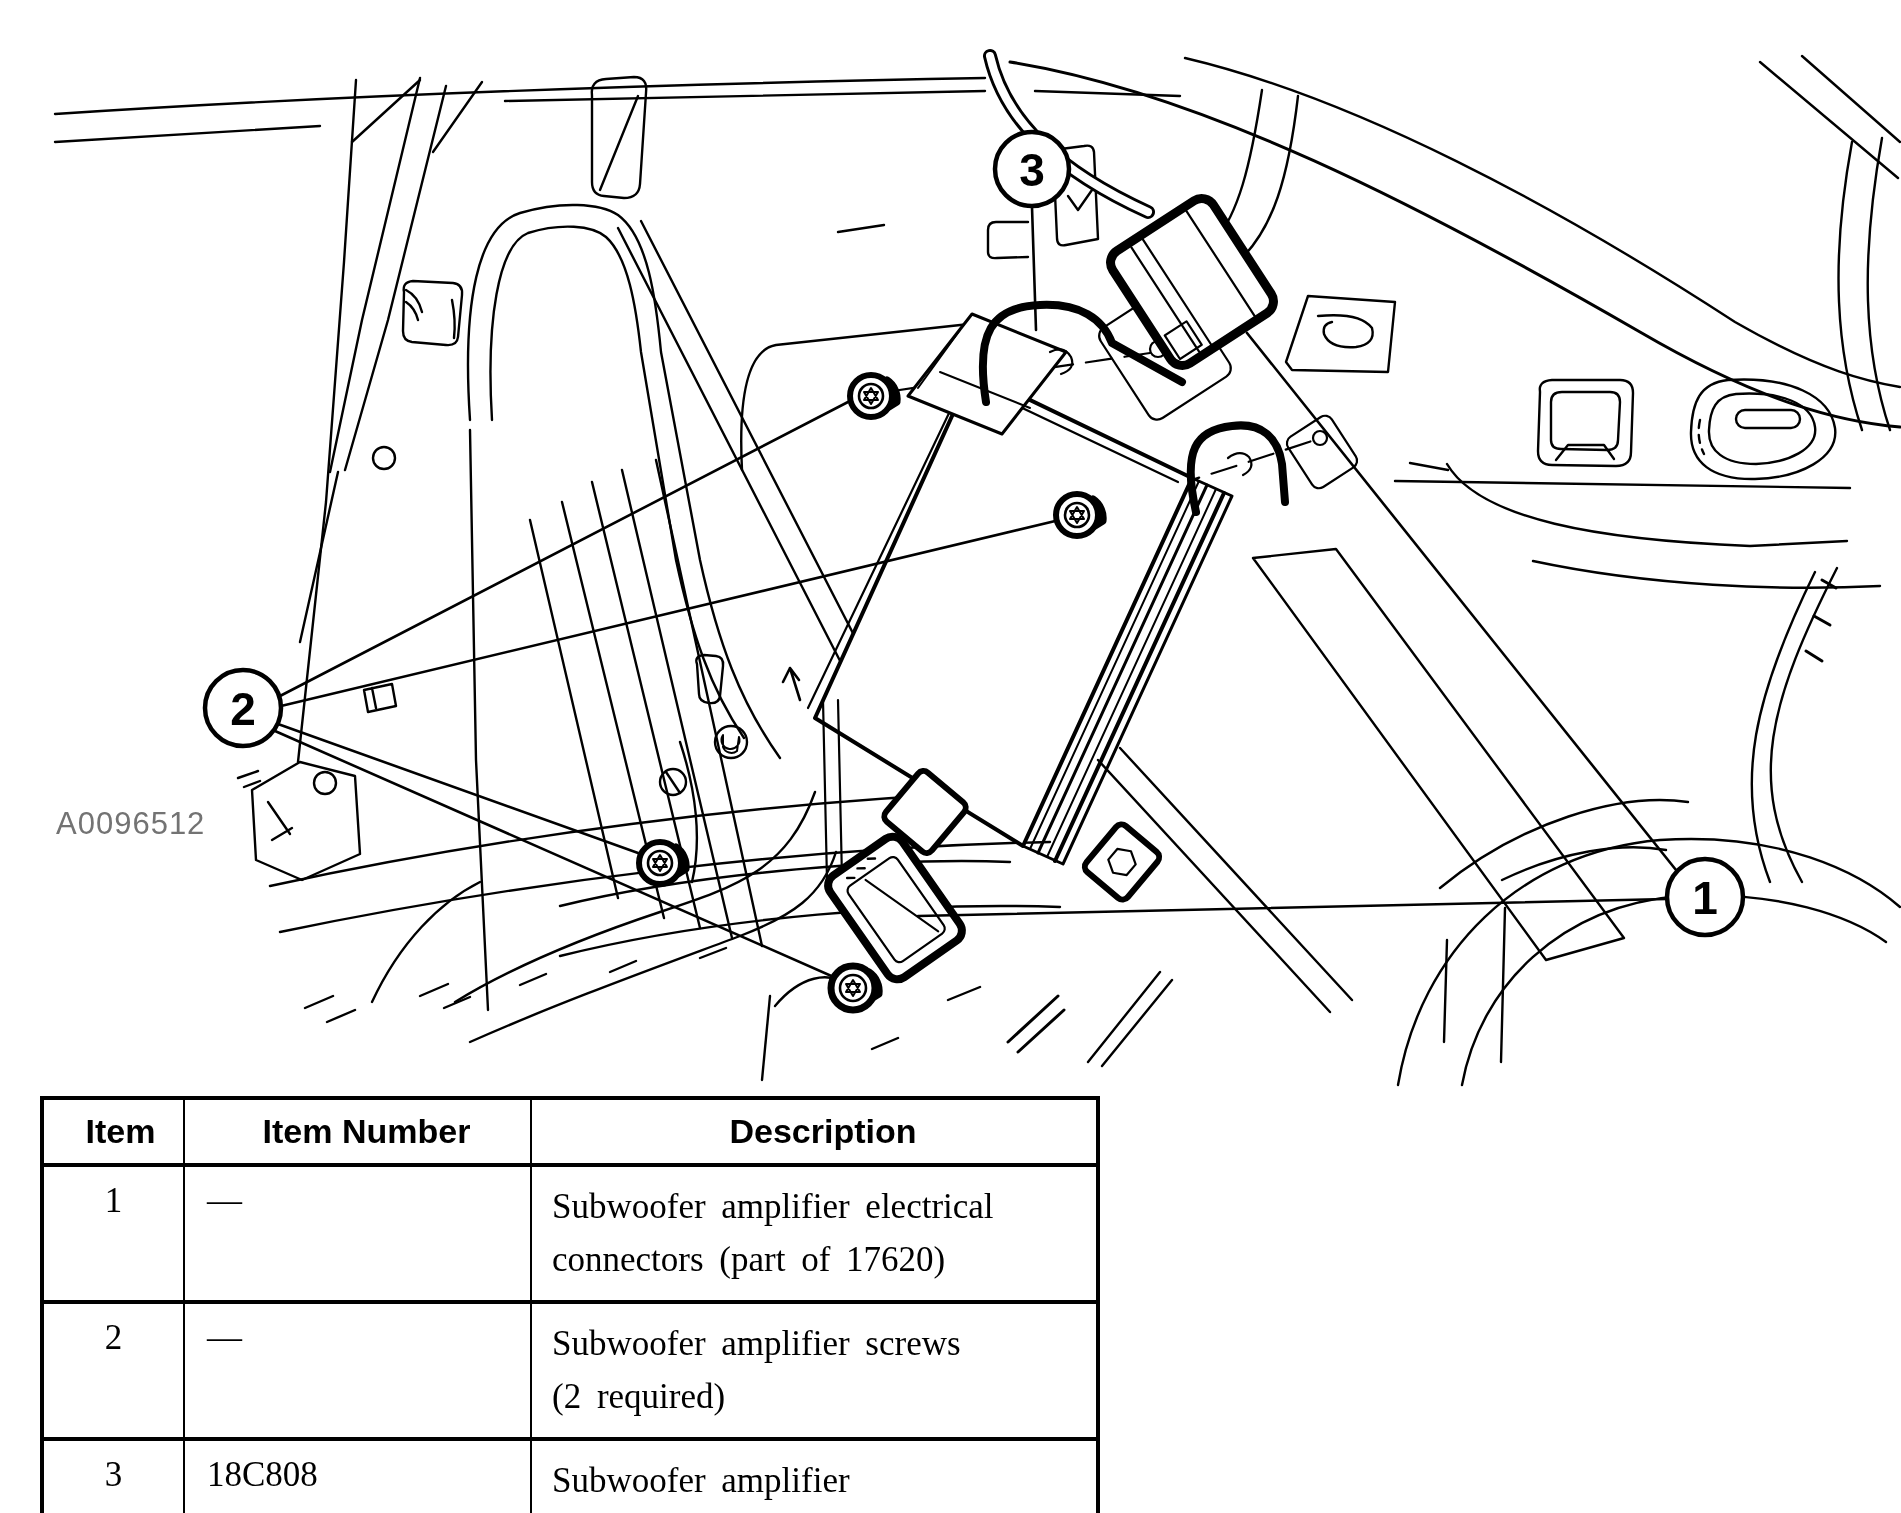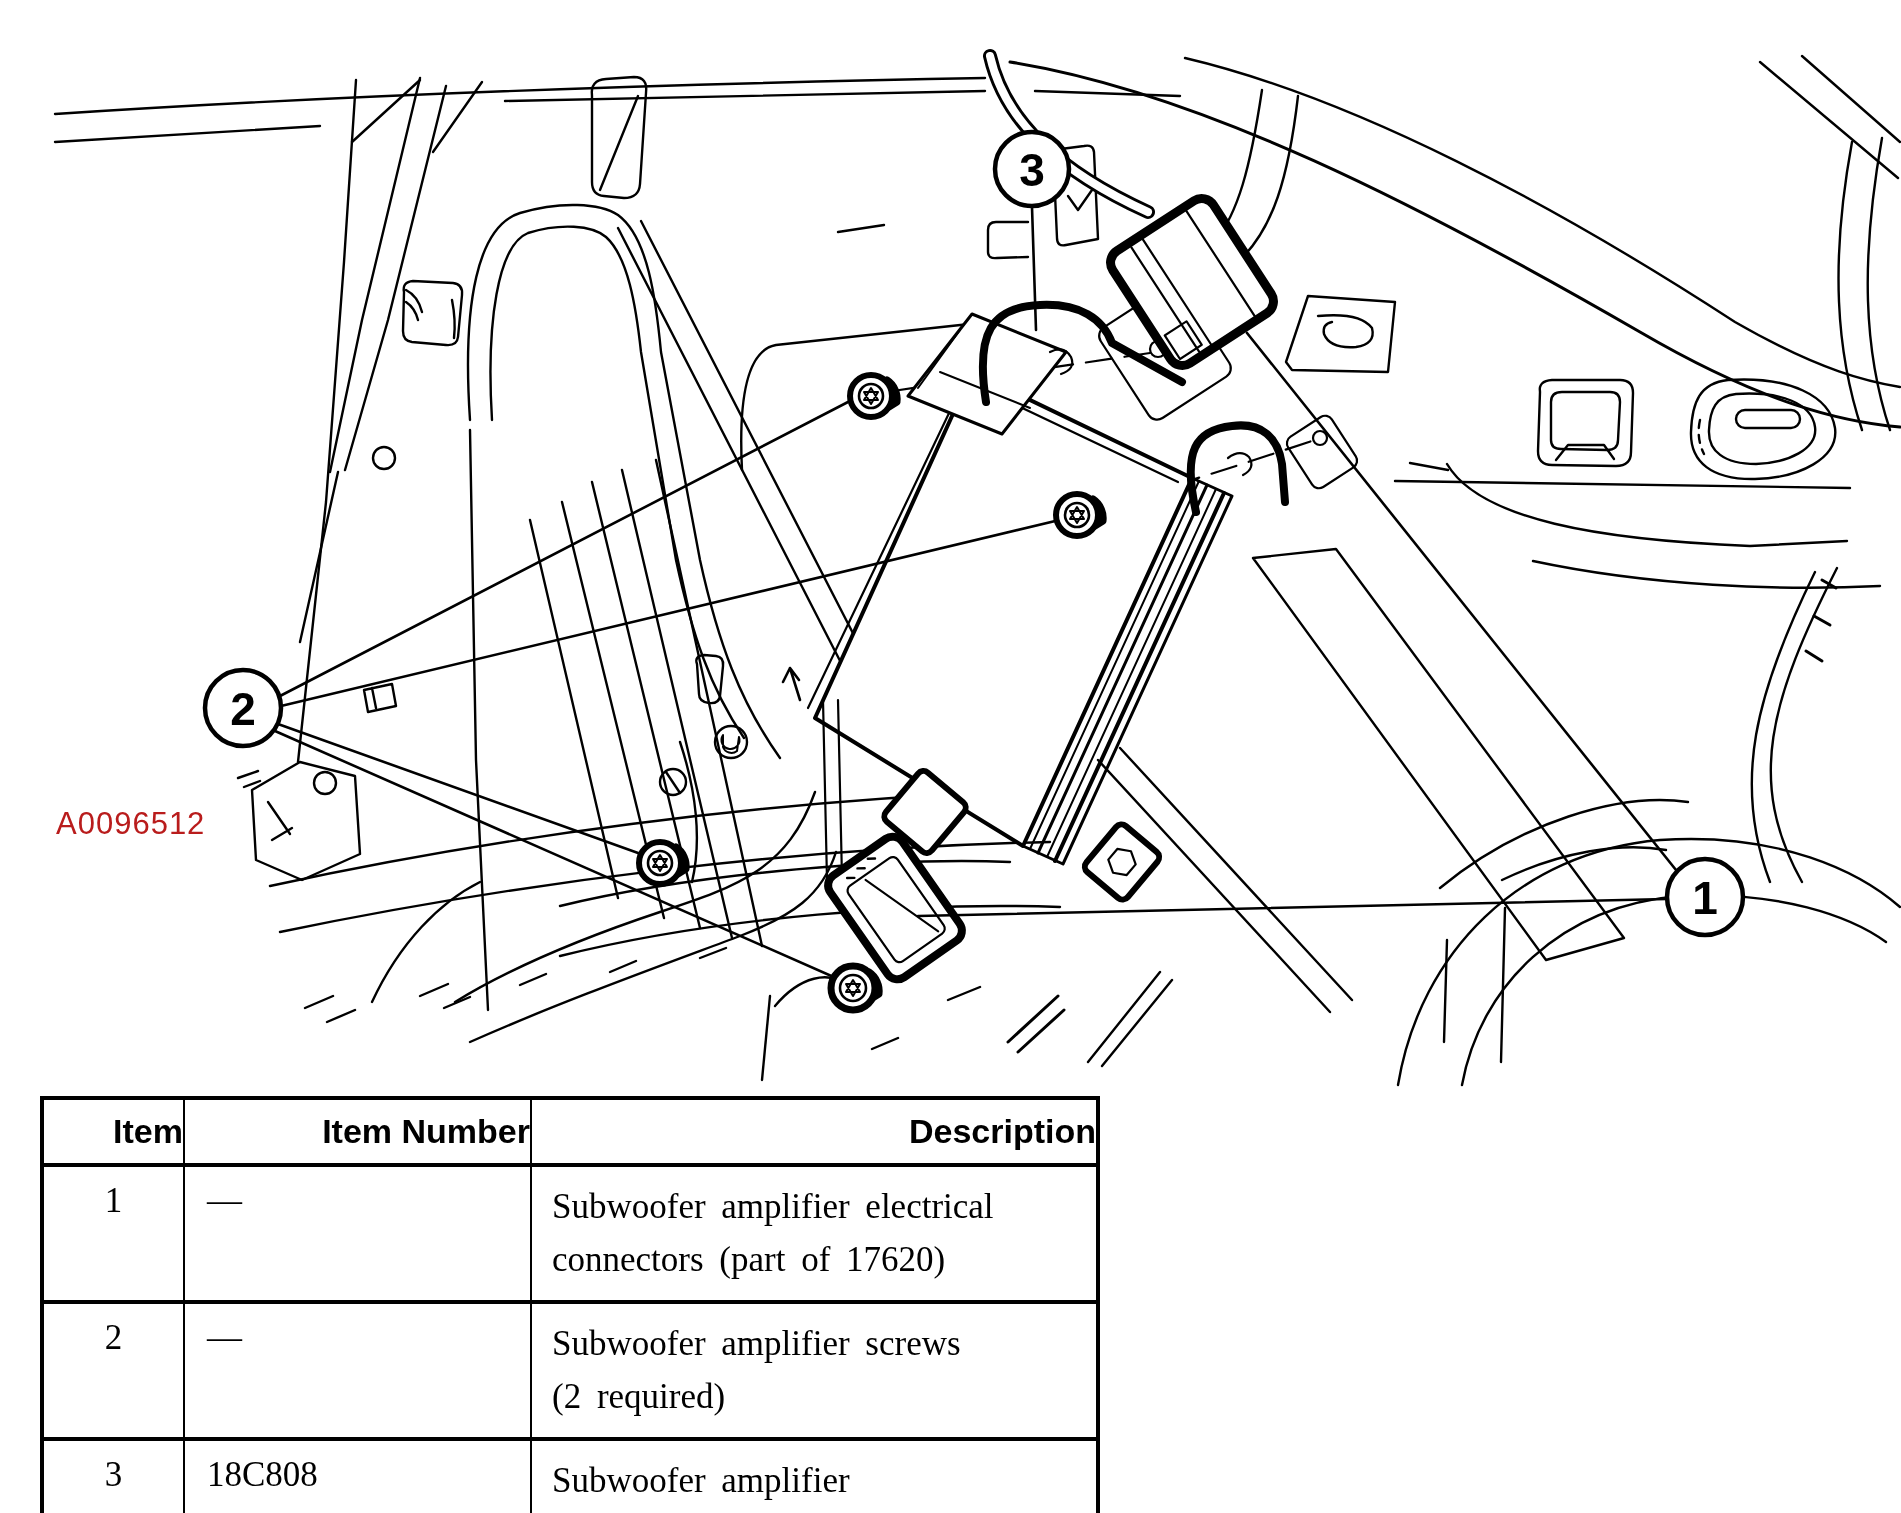--- a/index.html
+++ b/index.html
@@ -1,27 +1,27 @@
 <!DOCTYPE html>
 <html><head>
 <meta charset="utf-8">
 <style>
   html,body{margin:0;padding:0;background:#fff;}
   .stage{position:relative;width:1901px;height:1513px;background:#ffffff;overflow:hidden;
          font-family:"Liberation Sans",sans-serif;color:#000;}
   .diagram-svg{position:absolute;left:0;top:0;}
-  .figure-label{position:absolute;left:56px;top:806px;font-size:31px;letter-spacing:1px;color:#b91c1c;}
+  .figure-label{position:absolute;left:56px;top:806px;font-size:31px;letter-spacing:1px;color:#737373;}
   .callout-num{font-family:"Liberation Sans",sans-serif;font-size:46px;font-weight:600;}
   
   .parts-table{position:absolute;left:40px;top:1096px;width:1002px;border-collapse:collapse;
                border:4px solid #000;table-layout:fixed;}
   .parts-table th,.parts-table td{border:2.5px solid #000;vertical-align:top;overflow:hidden;}
   .parts-table tr{border-top:4px solid #000;border-bottom:4px solid #000;}
   .parts-table th{font-family:"Liberation Sans",sans-serif;font-weight:bold;font-size:34px;
-                  text-align:right;padding:12px 0 12px 18px;}
+                  text-align:center;padding:12px 0 12px 18px;}
   .parts-table th.col-item{padding-left:14px;}
   .parts-table td{font-family:"Liberation Serif",serif;font-size:35px;padding:14px 0 14px 0;}
   .td-item{text-align:center;}
   .td-part{padding-left:22px !important;}
   .td-desc{padding-left:20px !important;padding-right:14px !important;line-height:1.5;
            white-space:pre-line;word-spacing:7px;}
   .col-item{width:125px;}
   .col-part{width:327px;}
   .col-desc{width:546px;}
 </style>

